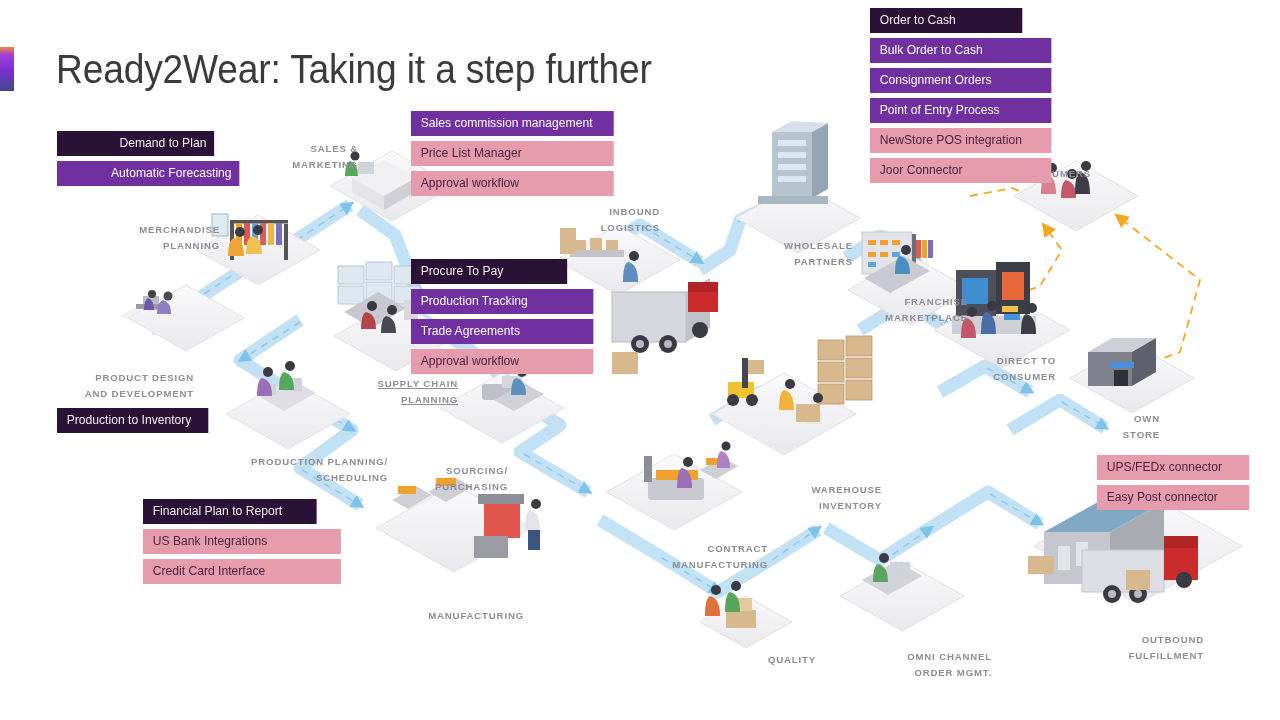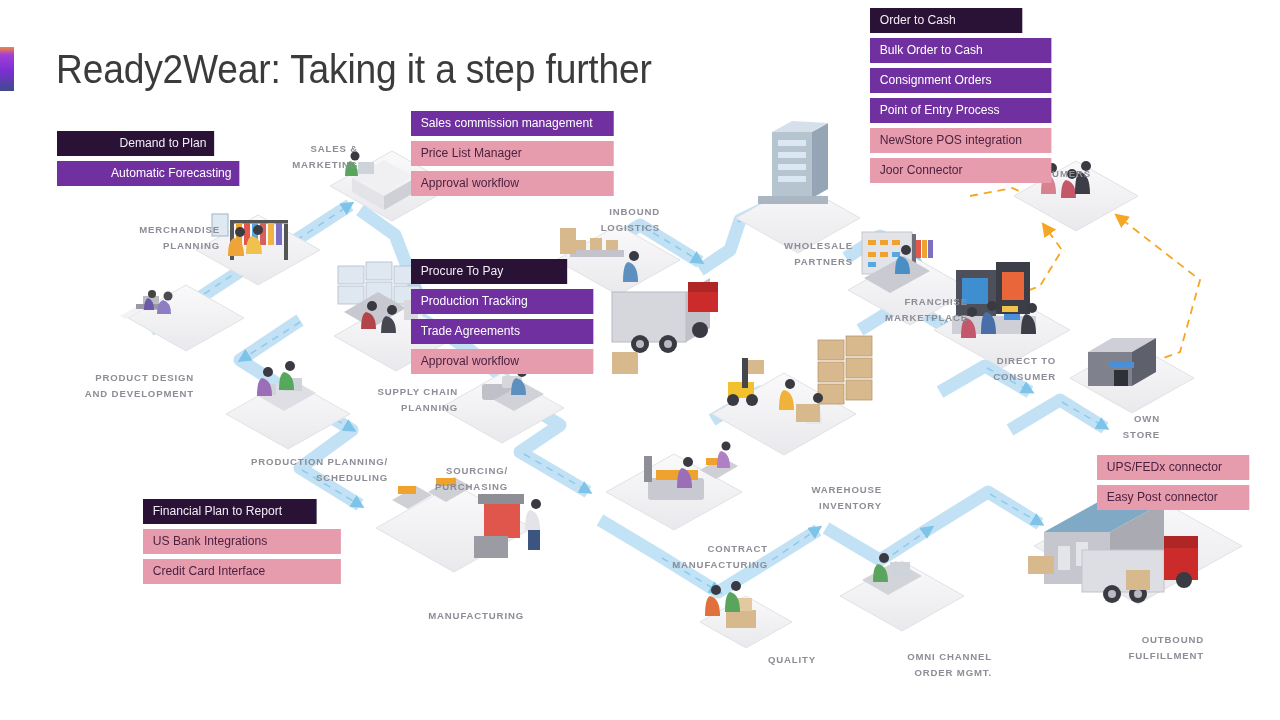--- a/index.html
+++ b/index.html
@@ -407,21 +407,21 @@
       </g>
     </g>
   </svg>
 
   <div class="node-label" style="left:64px;top:370px;width:130px;">Product Design
 and Development</div>
   <div class="node-label" style="left:100px;top:222px;width:120px;">Merchandise
 Planning</div>
   <div class="node-label" style="left:258px;top:141px;width:100px;">Sales &amp;
 Marketing</div>
-  <div class="node-label" style="left:348px;top:384px;width:110px;">Supply Chain
+  <div class="node-label" style="left:348px;top:376px;width:110px;text-decoration:underline;">Supply Chain
 Planning</div>
   <div class="node-label" style="left:188px;top:454px;width:152px;margin-left:48px;">Production Planning/
 Scheduling</div>
   <div class="node-label" style="left:408px;top:430px;width:100px;margin-top:33px;">Sourcing/
 Purchasing</div>
   <div class="node-label" style="left:404px;top:608px;width:120px;">Manufacturing</div>
   <div class="node-label" style="left:648px;top:541px;width:120px;">Contract
 Manufacturing</div>
   <div class="node-label" style="left:716px;top:652px;width:100px;">Quality</div>
   <div class="node-label" style="left:560px;top:204px;width:100px;">Inbound
@@ -462,20 +462,23 @@
     <div class="chip pink" style="width:187px;">Joor Connector</div>
   </div>
 
   <div class="chip-group" style="left:411px;top:259px;">
     <div class="chip dark" style="width:161px;">Procure To Pay</div>
     <div class="chip purple" style="width:188px;">Production Tracking</div>
     <div class="chip purple" style="width:188px;">Trade  Agreements</div>
     <div class="chip pink" style="width:188px;">Approval  workflow</div>
   </div>
 
+  <div class="chip-group" style="left:57px;top:408px;">
+    <div class="chip dark" style="width:156px;">Production to Inventory</div>
+  </div>
 
   <div class="chip-group" style="left:143px;top:499px;">
     <div class="chip dark" style="width:179px;">Financial Plan to Report</div>
     <div class="chip pink" style="width:204px;">US Bank Integrations</div>
     <div class="chip pink" style="width:204px;">Credit Card Interface</div>
   </div>
 
 
   <div class="chip-group" style="left:1097px;top:455px;">
     <div class="chip pink" style="width:157px;">UPS/FEDx connector</div>

